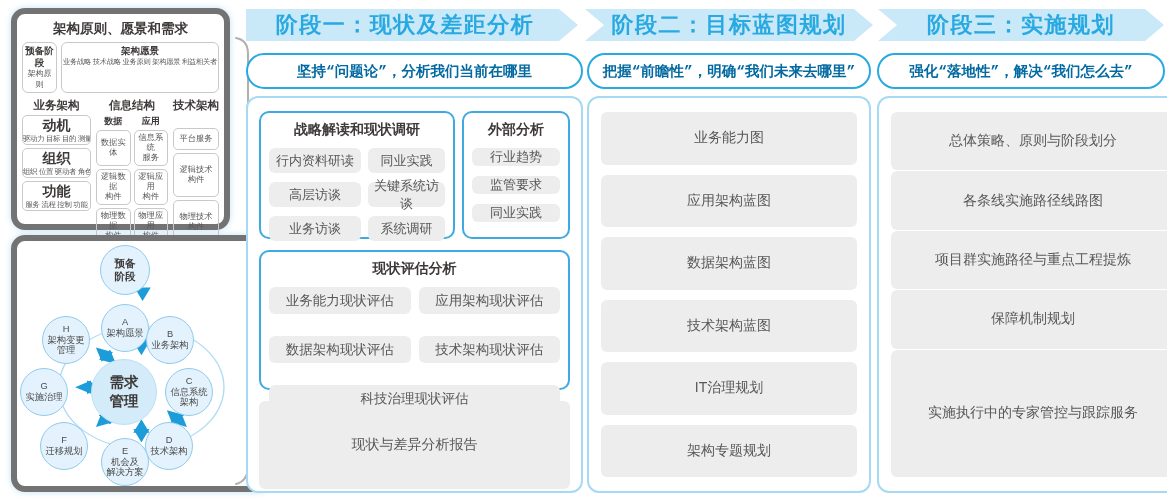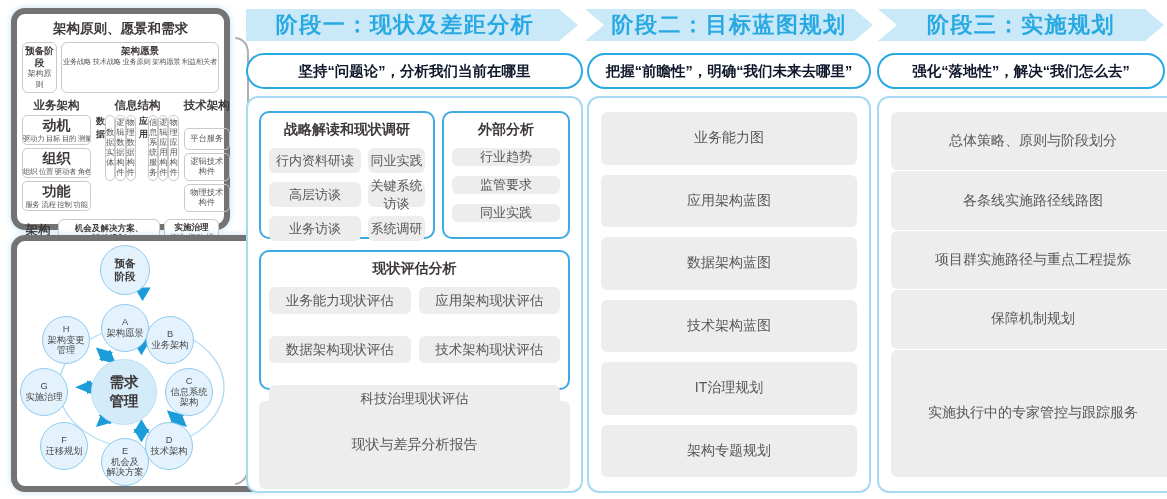--- a/index.html
+++ b/index.html
@@ -29,21 +29,21 @@
   .req-box .s { font-size:8.8px; }
 
   .lt-mid { display:flex; gap:5px; margin-top:5px; }
   .mhdr { text-align:center; font-weight:bold; font-size:11.5px; color:#3E3A39;
           white-space:nowrap; margin-bottom:2px; }
   .mchip { border:1px solid #C8C9CA; border-radius:5px; text-align:center; padding:1px 0;
            margin-bottom:3px; overflow:hidden; }
   .mchip .t { font-weight:bold; font-size:14px; color:#3E3A39; line-height:1.2; }
   .mchip .s { font-size:7.4px; color:#595757; letter-spacing:-.3px; line-height:1.25; }
   .duo { display:flex; gap:3px; }
-  .subcol { flex:1; display:flex; }
+  .subcol { flex:1; display:flex; flex-direction:column; }
   .shdr { text-align:center; font-weight:bold; font-size:9px; color:#3E3A39; margin-bottom:2px; }
   .schip { border:1px solid #C8C9CA; border-radius:5px; color:#595757; font-size:8.3px;
            line-height:1.2; display:flex; align-items:center; justify-content:center;
            text-align:center; padding:2px 0; margin-bottom:3px; flex:1; }
   .tech-pad { margin-top:13px; }
 
   .lt-row3 { display:flex; gap:4px; margin-top:5px; align-items:stretch; }
   .realize-label { width:32px; font-weight:bold; font-size:12.5px; color:#3E3A39;
                    display:flex; align-items:center; justify-content:center; line-height:1.25; }
   .r3box { display:flex; flex-direction:column; justify-content:center; }
@@ -69,36 +69,36 @@
           font-weight:bold; font-size:22px; letter-spacing:1.5px;
           display:flex; align-items:center; justify-content:center; }
   .band1 { left:246px; width:332px; padding-right:14px; box-sizing:border-box;
            clip-path:polygon(0 0, calc(100% - 19px) 0, 100% 50%, calc(100% - 19px) 100%, 0 100%); }
   .band-notch { clip-path:polygon(0 0, calc(100% - 19px) 0, 100% 50%, calc(100% - 19px) 100%, 0 100%, 19px 50%); }
   .band2 { left:585px; width:288px; }
   .band3 { left:878px; width:286px; }
 
   .slogan { position:absolute; top:53px; height:36px; background:#fff; border:2px solid #29A9E2;
             border-radius:18px; box-sizing:border-box; display:flex; align-items:center;
-            justify-content:center; font-weight:bold; font-size:14.5px; color:#0f172a; }
+            justify-content:center; font-weight:bold; font-size:14.5px; color:#0369a1;font-family:Liberation Mono, monospace; }
   .sl1 { left:246px; width:337px; } .sl2 { left:587px; width:284px; } .sl3 { left:877px; width:288px; }
 
   .col-box { position:absolute; top:96px; height:397px; background:#fff; border:2px solid #A6D9F4;
              border-radius:12px; box-sizing:border-box; }
   .c1 { left:246px; width:337px; padding:13px 11px; }
   .c2 { left:587px; width:284px; padding:14px 12px; display:flex; flex-direction:column; gap:10px; }
   .c3 { left:877px; width:312px; padding:14px 12px; display:flex; flex-direction:column; gap:1px; }
 
   .group { border:2px solid #3FA9E1; border-radius:10px; background:#fff; padding:8px;
            box-sizing:border-box; }
   .group-title { text-align:center; font-weight:bold; font-size:14px; color:#3E3A39; margin-bottom:9px; }
   .chip { background:#EDEDED; border-radius:6px; color:#595757; display:flex; align-items:center;
           justify-content:center; text-align:center; font-size:13px; }
   .row1 { display:flex; gap:7px; }
-  .strategy { width:176px; height:128px; }
+  .strategy { width:196px; height:128px; }
   .sgrid { display:grid; grid-template-columns:92px 1fr; gap:9px 7px; }
   .sgrid .chip { height:25px; }
   .external { flex:1; height:128px; display:flex; flex-direction:column; }
   .external .chip { height:25px; margin-bottom:10px; }
   .assessment { margin-top:11px; height:140px; }
   .agrid { display:grid; grid-template-columns:1fr 1fr; gap:22px 8px; }
   .agrid .chip { height:27px; font-size:13.5px; }
   .agrid .full { grid-column:1 / span 2; }
   .report-chip { margin-top:11px; height:88px; font-size:14px; }
   .c2 .chip, .c3 .chip { flex:1; font-size:14px; }

